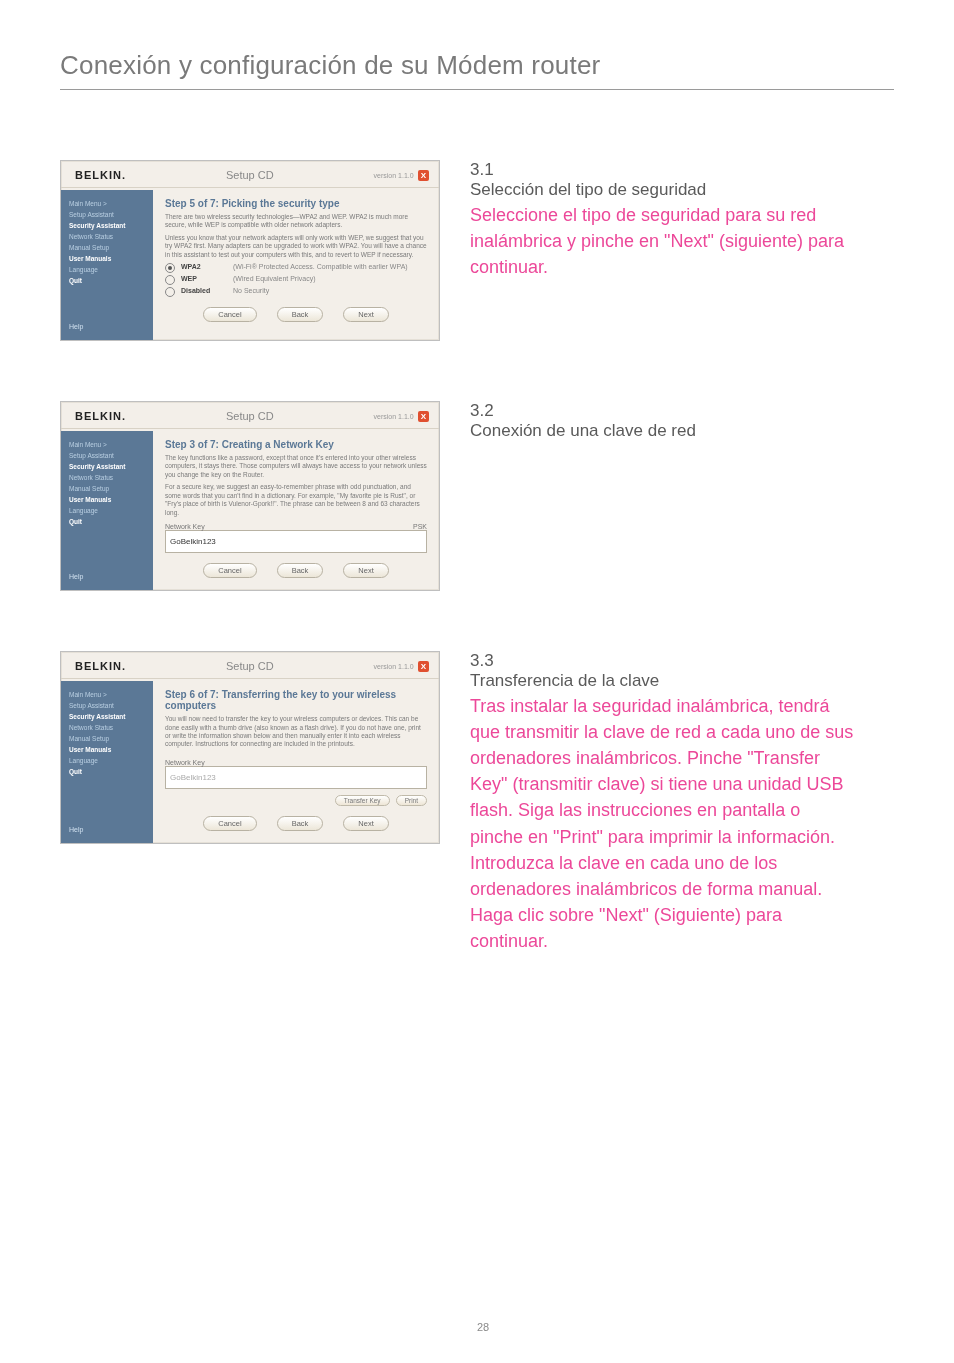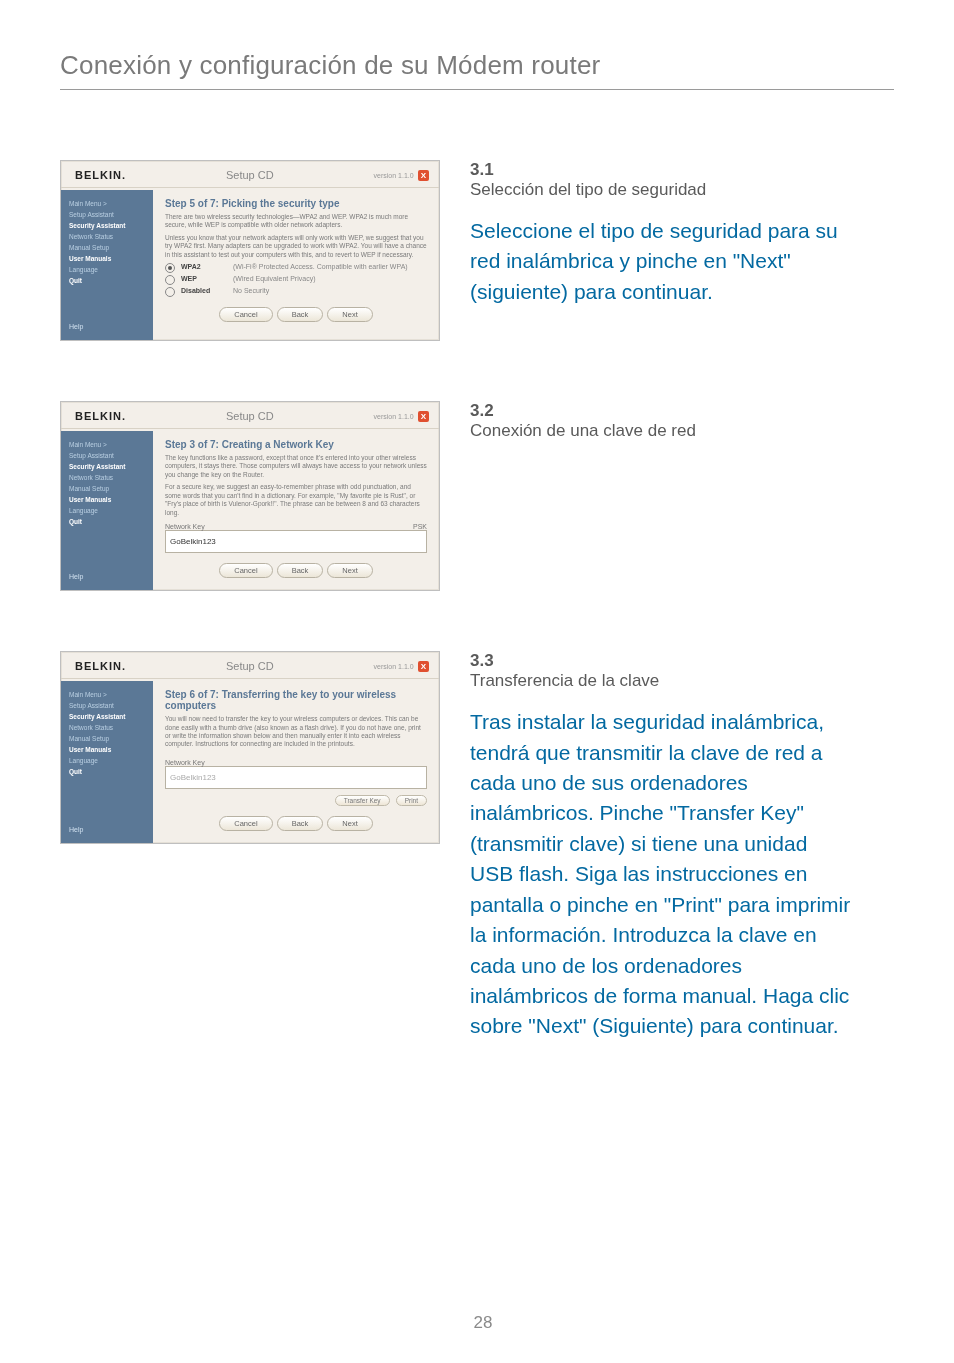--- a/index.html
+++ b/index.html
@@ -2,25 +2,25 @@
 <html><head>
 <meta charset="utf-8">
 <style>
   html,body{margin:0;padding:0;background:#fff;font-family:Arial,Helvetica,sans-serif;color:#6b6b6b}
   .page{width:954px;height:1363px;margin:0 auto;position:relative;box-sizing:border-box;padding:40px 60px 0 60px}
   h1{font-size:26px;font-weight:400;color:#7a7a7a;margin:10px 0 6px 0;letter-spacing:.2px}
   .rule{border:none;border-top:1.5px solid #9a9a9a;margin:8px 0 70px 0}
   .row{display:flex;align-items:flex-start;margin-bottom:60px}
   .shot-col{width:380px;flex:0 0 380px}
   .text-col{flex:1;padding-left:30px}
-  .num{font-weight:700;color:#5a5a5a;font-size:17px;display:inline-block;width:36px;vertical-align:top}
+  .num{font-weight:400;color:#5a5a5a;font-size:17px;display:inline-block;width:36px;vertical-align:top}
   .blk{display:inline-block;vertical-align:top;width:calc(100% - 40px)}
   .hd{font-weight:400;color:#5a5a5a;font-size:17px;margin:0}
-  .bd{font-size:21px;color:#0369a1;line-height:1.45;margin-top:16px}
-  .footer-pg{position:absolute;bottom:30px;left:12px;right:0;text-align:center;font-size:17px;color:#8a8a8a}
+  .bd{font-size:18px;color:#ec4899;line-height:1.45;margin-top:2px}
+  .footer-pg{position:absolute;bottom:30px;left:12px;right:0;text-align:center;font-size:11px;color:#8a8a8a}
 
   
   .shot{border:1px solid #bfbfbf;background:#f3efe9;font-size:8px;color:#5a5a5a;box-shadow:0 0 0 1px #e5e0d7 inset}
   .tbar{display:flex;align-items:center;padding:8px 10px 4px 14px;justify-content:space-between}
   .brand{font-weight:900;letter-spacing:1px;font-size:11px;color:#222}
   .tcenter{font-size:11px;color:#888}
   .tver{font-size:7px;color:#999;display:flex;align-items:center;gap:4px}
   .xbtn{background:#e05030;color:#fff;font-weight:700;font-size:8px;padding:0 3px;border-radius:2px;line-height:11px}
   .divbar{height:1px;background:#d8d2c6;margin:2px 0}
   .body{display:flex}
@@ -29,21 +29,21 @@
   .side-items .active{color:#fff;font-weight:600}
   .side-bottom div{padding:2px 0;font-size:7px;color:#cfe0ef}
   .main{flex:1;padding:8px 12px 12px 12px}
   .step-t{color:#5b7896;font-weight:700;font-size:10px;margin-bottom:4px}
   .para{font-size:6.5px;color:#7a7a7a;line-height:1.3;margin-bottom:4px}
   .radio-row{display:flex;align-items:flex-start;gap:6px;margin:2px 0;font-size:7px}
   .rdot{width:8px;height:8px;border:1px solid #888;border-radius:50%;display:inline-flex;align-items:center;justify-content:center;flex:0 0 8px}
   .rdot.sel::after{content:"";width:4px;height:4px;background:#555;border-radius:50%}
   .rlab{font-weight:700;color:#444;width:46px}
   .rdesc{color:#888;flex:1}
-  .btnrow{display:flex;justify-content:center;gap:4px;margin-top:10px}
+  .btnrow{display:flex;justify-content:center;gap:20px;margin-top:10px}
   .btn{border:1px solid #b8b2a3;background:linear-gradient(#fff,#ece6d8);border-radius:10px;font-size:7.5px;padding:2px 14px;color:#666}
   .fld-row{display:flex;gap:18px;align-items:center;margin-top:6px}
   .fld-lab{font-size:7px;color:#777}
   .inp{border:1px solid #b8b2a3;background:#fff;font-size:8px;padding:6px 4px;width:100%;box-sizing:border-box;color:#333}
   .smallbtns{display:flex;justify-content:flex-end;gap:6px;margin-top:6px}
   .sbtn{border:1px solid #c0baaa;background:linear-gradient(#fff,#eee6d6);border-radius:8px;font-size:6.5px;padding:1px 8px;color:#777}
 </style>
 </head>
 <body>
 

